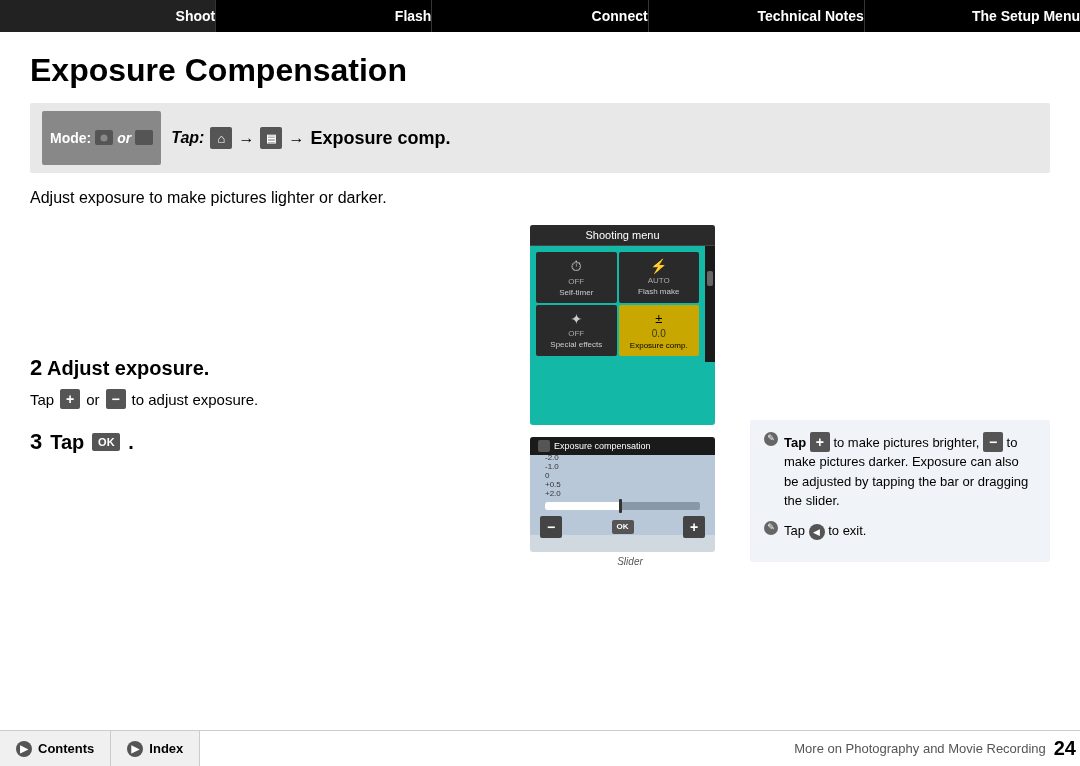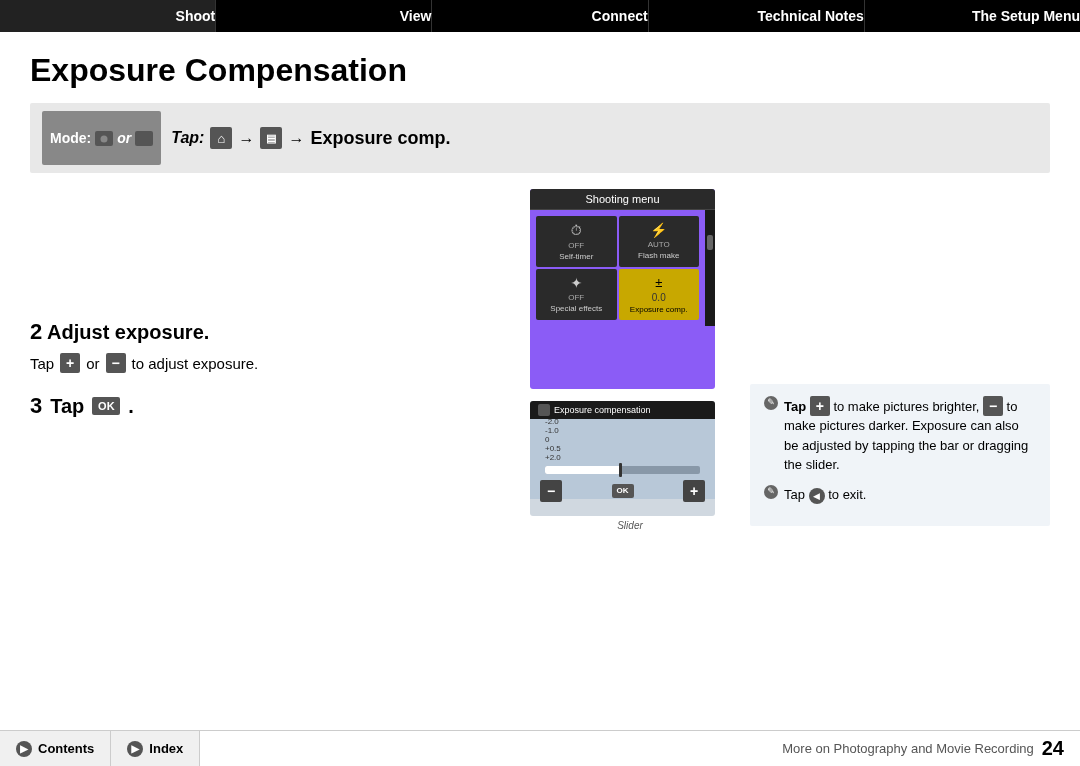--- a/index.html
+++ b/index.html
@@ -61,21 +61,21 @@
       border-radius: 2px;
     }
     .mode-label {
       background: #888;
       color: #fff;
       font-size: 14px;
       font-weight: bold;
       padding: 19px 8px;
       border-radius: 2px;
       display: flex;
-      align-items: flex-end;
+      align-items: flex-start;
       gap: 4px;
     }
     .tap-section {
       display: flex;
       align-items: center;
       gap: 6px;
       font-size: 16px;
       font-weight: bold;
       justify-content: flex-end;
     }
@@ -192,21 +192,21 @@
 
     
     .screenshot-area {
       flex: 0 0 200px;
       position: relative;
     }
 
     .shooting-menu-img {
       width: 185px;
       height: 200px;
-      background: #8b5cf6;
+      background: #14b8a6;
       border-radius: 3px;
       overflow: hidden;
       position: relative;
       margin-top: 0;
     }
     .menu-header {
       background: #2a2a2a;
       color: #fff;
       font-size: 11px;
       padding: 4px 8px;
@@ -420,21 +420,21 @@
       display: inline-flex;
       align-items: center;
       justify-content: center;
       color: white;
       font-size: 10px;
     }
     .bottom-right {
       margin-left: auto;
       display: flex;
       align-items: center;
-      padding-right: 16px;
+      padding-right: 4px;
       gap: 8px;
       font-size: 13px;
       color: #555;
     }
     .page-number {
       font-size: 20px;
       font-weight: bold;
       color: #000;
     }
 
@@ -470,21 +470,21 @@
     }
   </style>
 </head>
 <body>
 
 <div class="top-nav">
   <div class="nav-item active">
     <span>Shoot</span>
   </div>
   <div class="nav-item">
-    <span>View</span>
+    <span>Flash</span>
   </div>
   <div class="nav-item">
     <span>Connect</span>
   </div>
   <div class="nav-item">
     <span>Technical Notes</span>
   </div>
   <div class="nav-item">
     <span>The Setup Menu</span>
   </div>
@@ -504,20 +504,21 @@
     <div class="tap-section">
       <span class="tap-label">Tap:</span>
       <span class="icon-home">⌂</span>
       <span class="arrow">→</span>
       <span class="icon-square">▤</span>
       <span class="arrow">→</span>
       <span class="exposure-comp-label">Exposure comp.</span>
     </div>
   </div>
 
+  <p class="description">Adjust exposure to make pictures lighter or darker.</p>
 
   <div class="content-area">
 
     <div class="left-column">
 
 
       <div class="step" style="margin-top:130px;">
         <div class="step-title">
           <span style="font-size:22px;font-weight:bold;">2</span>
           <span>Adjust exposure.</span>

